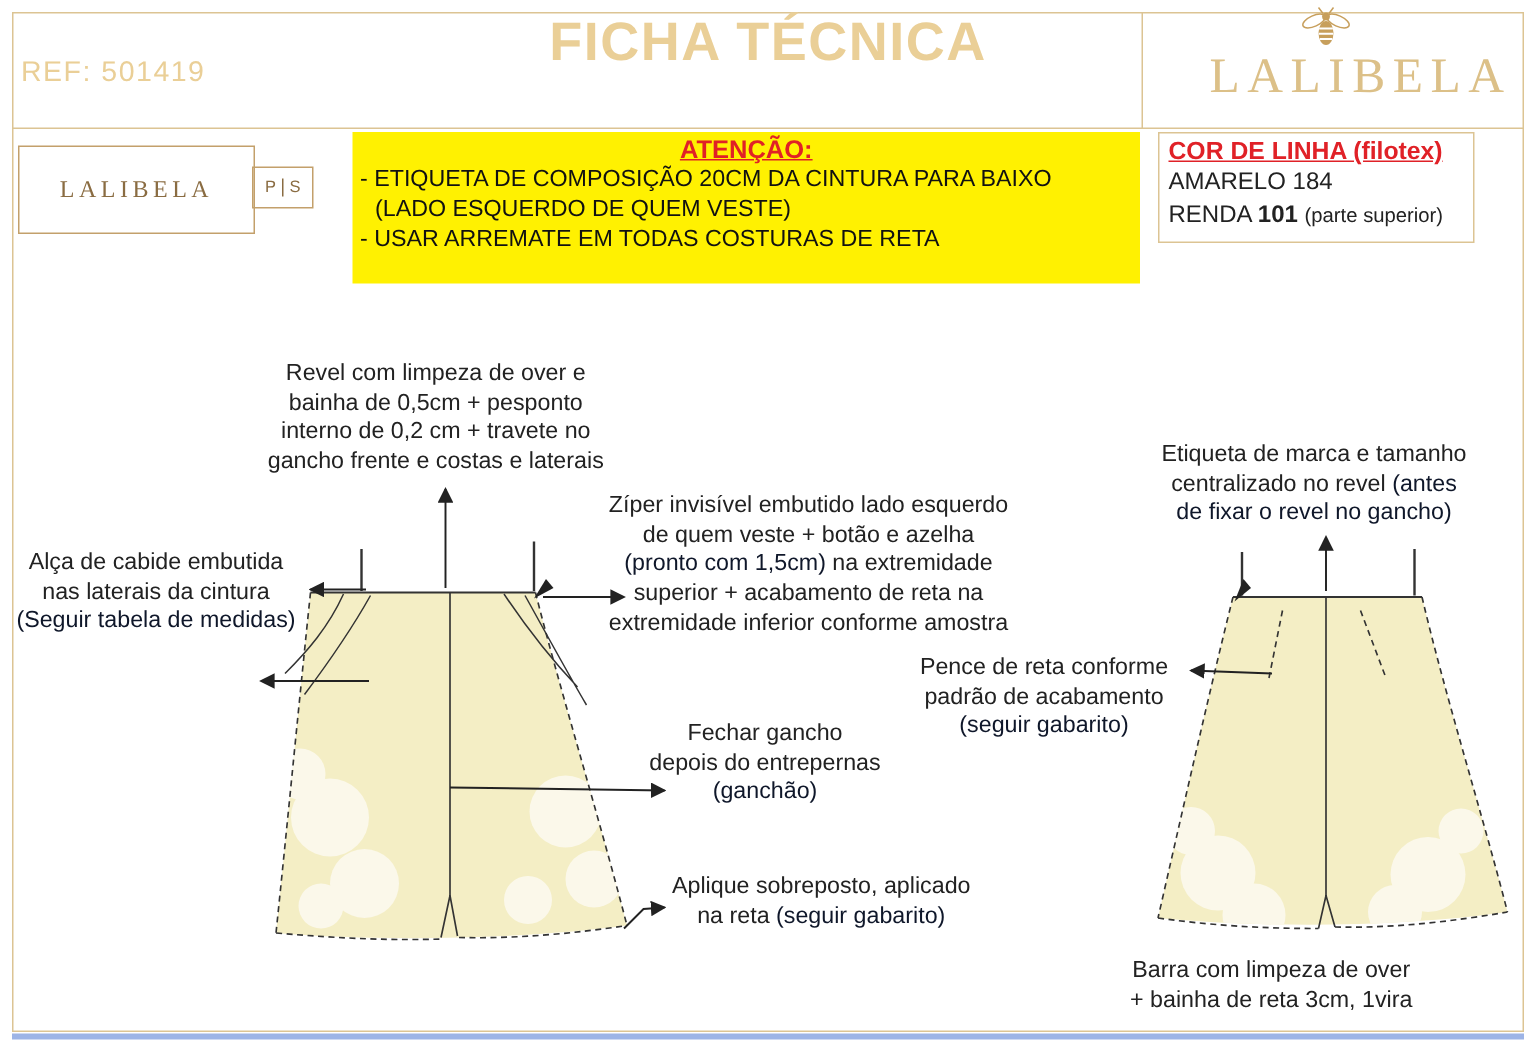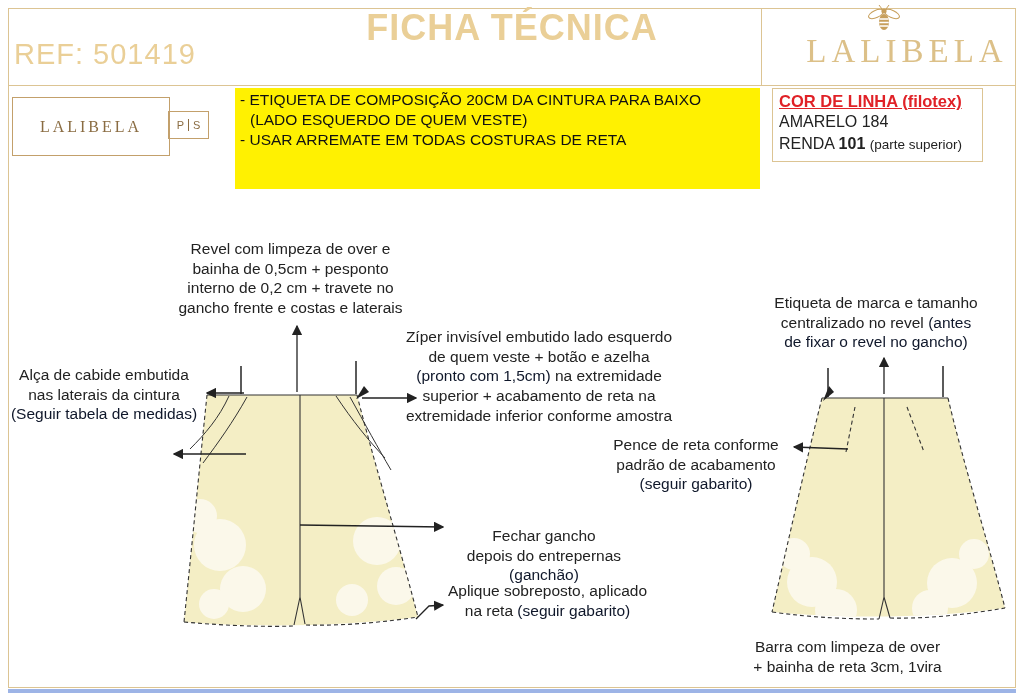--- a/index.html
+++ b/index.html
@@ -3,21 +3,21 @@
 <meta charset="utf-8">
 <style>
   html,body{margin:0;padding:0;background:#fff;}
   .page{position:relative;width:1024px;height:696px;background:#fff;overflow:hidden;
         font-family:"Liberation Sans", sans-serif;}
   .frame{position:absolute;left:8px;top:8px;width:1006px;height:678px;border:1px solid #dcc493;}
   .hline{position:absolute;left:8px;top:85px;width:1008px;height:1px;background:#dcc493;}
   .vline{position:absolute;left:761px;top:8px;width:1px;height:78px;background:#dcc493;}
   .title{position:absolute;left:300px;top:7px;width:424px;text-align:center;
          font-size:36px;font-weight:bold;letter-spacing:1px;color:#eacf97;}
-  .ref{position:absolute;left:14px;top:38px;font-size:29px;color:#eacf97;letter-spacing:1px;}
+  .ref{position:absolute;left:14px;top:38px;font-size:19px;color:#eacf97;letter-spacing:1px;}
   .brand-name{position:absolute;left:795px;top:33px;width:224px;text-align:center;
          font-family:"Liberation Serif", serif;font-size:33px;letter-spacing:5px;color:#dcc088;}
   .bee{position:absolute;left:866px;top:4px;}
   .logo-box{position:absolute;left:12px;top:97px;width:156px;height:57px;border:1px solid #c3a06b;
          display:flex;align-items:center;justify-content:center;
          font-family:"Liberation Serif", serif;font-size:16px;letter-spacing:3px;color:#8a6c42;}
   .ps-box{position:absolute;left:168px;top:111px;width:39px;height:26px;border:1px solid #c3a06b;
          display:flex;align-items:center;justify-content:center;gap:4px;
          font-size:11px;color:#8a6c42;}
   .ps-div{display:inline-block;width:1px;height:12px;background:#8a6c42;}
@@ -64,20 +64,21 @@
   <div class="logo-box">
     <span>LALIBELA</span>
   </div>
   <div class="ps-box">
     <span>P</span>
     <span class="ps-div"></span>
     <span>S</span>
   </div>
 
   <div class="attn">
+    <div class="attn-head">ATENÇÃO:</div>
     <div class="attn-body">
         <div><span>- ETIQUETA DE COMPOSIÇÃO 20CM DA CINTURA PARA BAIXO</span></div>
         <div class="indent"><span>(LADO ESQUERDO DE QUEM VESTE)</span></div>
         <div><span>- USAR ARREMATE EM TODAS COSTURAS DE RETA</span></div>
       </div>
   </div>
 
   <div class="cor">
     <div class="cor-head">COR DE LINHA (filotex)</div>
     <div class="cor-l1">AMARELO 184</div>
@@ -95,21 +96,21 @@
       <div><span>de quem veste + botão e azelha</span></div>
       <div><span class="red">(pronto com 1,5cm)</span><span> na extremidade</span></div>
       <div><span>superior + acabamento de reta na</span></div>
       <div><span>extremidade inferior conforme amostra</span></div>
     </div>
   <div class="note" style="left:5px;top:365px;width:198px;">
       <div><span>Alça de cabide embutida</span></div>
       <div><span>nas laterais da cintura</span></div>
       <div><span class="red">(Seguir tabela de medidas)</span></div>
     </div>
-  <div class="note" style="left:464px;top:479px;width:160px;margin-top:47px;">
+  <div class="note" style="left:430px;top:479px;width:160px;">
       <div><span>Fechar gancho</span></div>
       <div><span>depois do entrepernas</span></div>
       <div><span class="red">(ganchão)</span></div>
     </div>
   <div class="note" style="left:430px;top:581px;width:235px;">
       <div><span>Aplique sobreposto, aplicado</span></div>
       <div><span>na reta </span><span class="red">(seguir gabarito)</span></div>
     </div>
   <div class="note" style="left:762px;top:293px;width:228px;">
       <div><span>Etiqueta de marca e tamanho</span></div>

